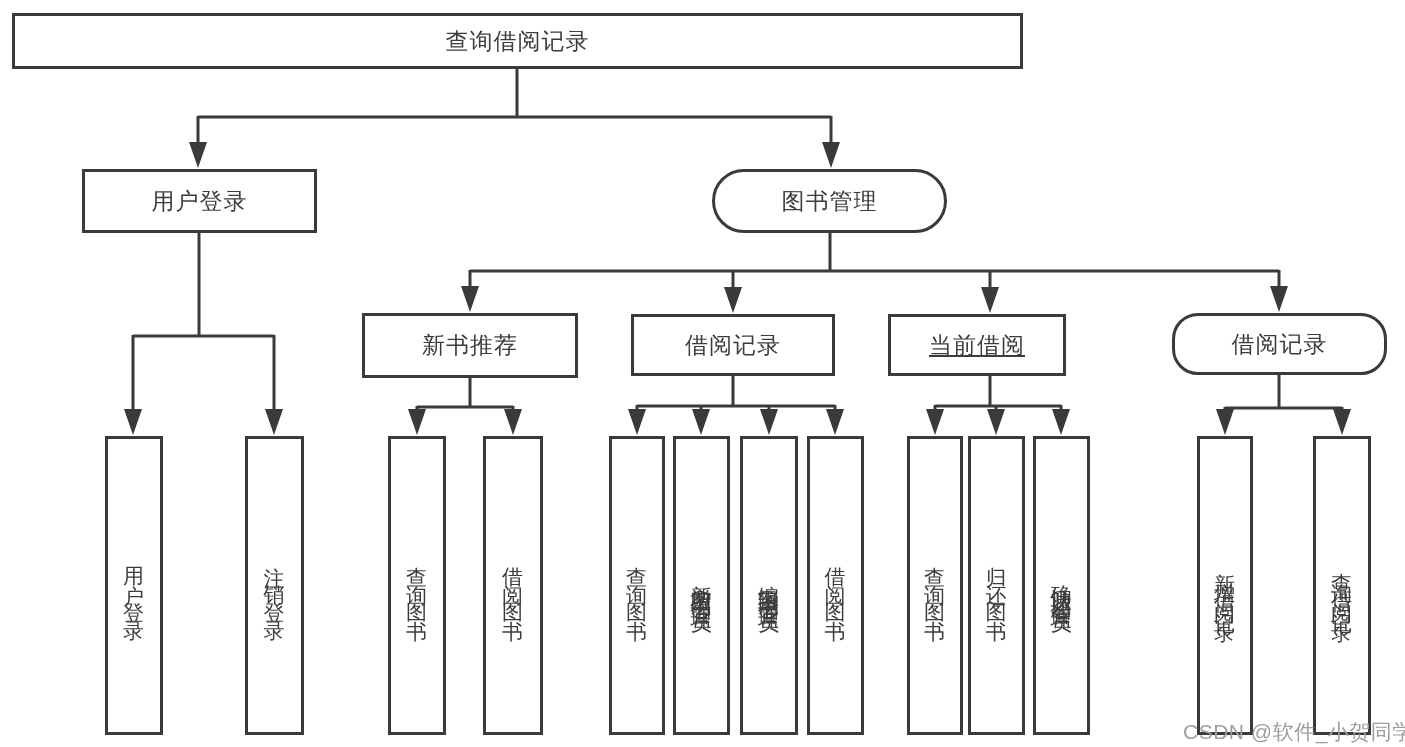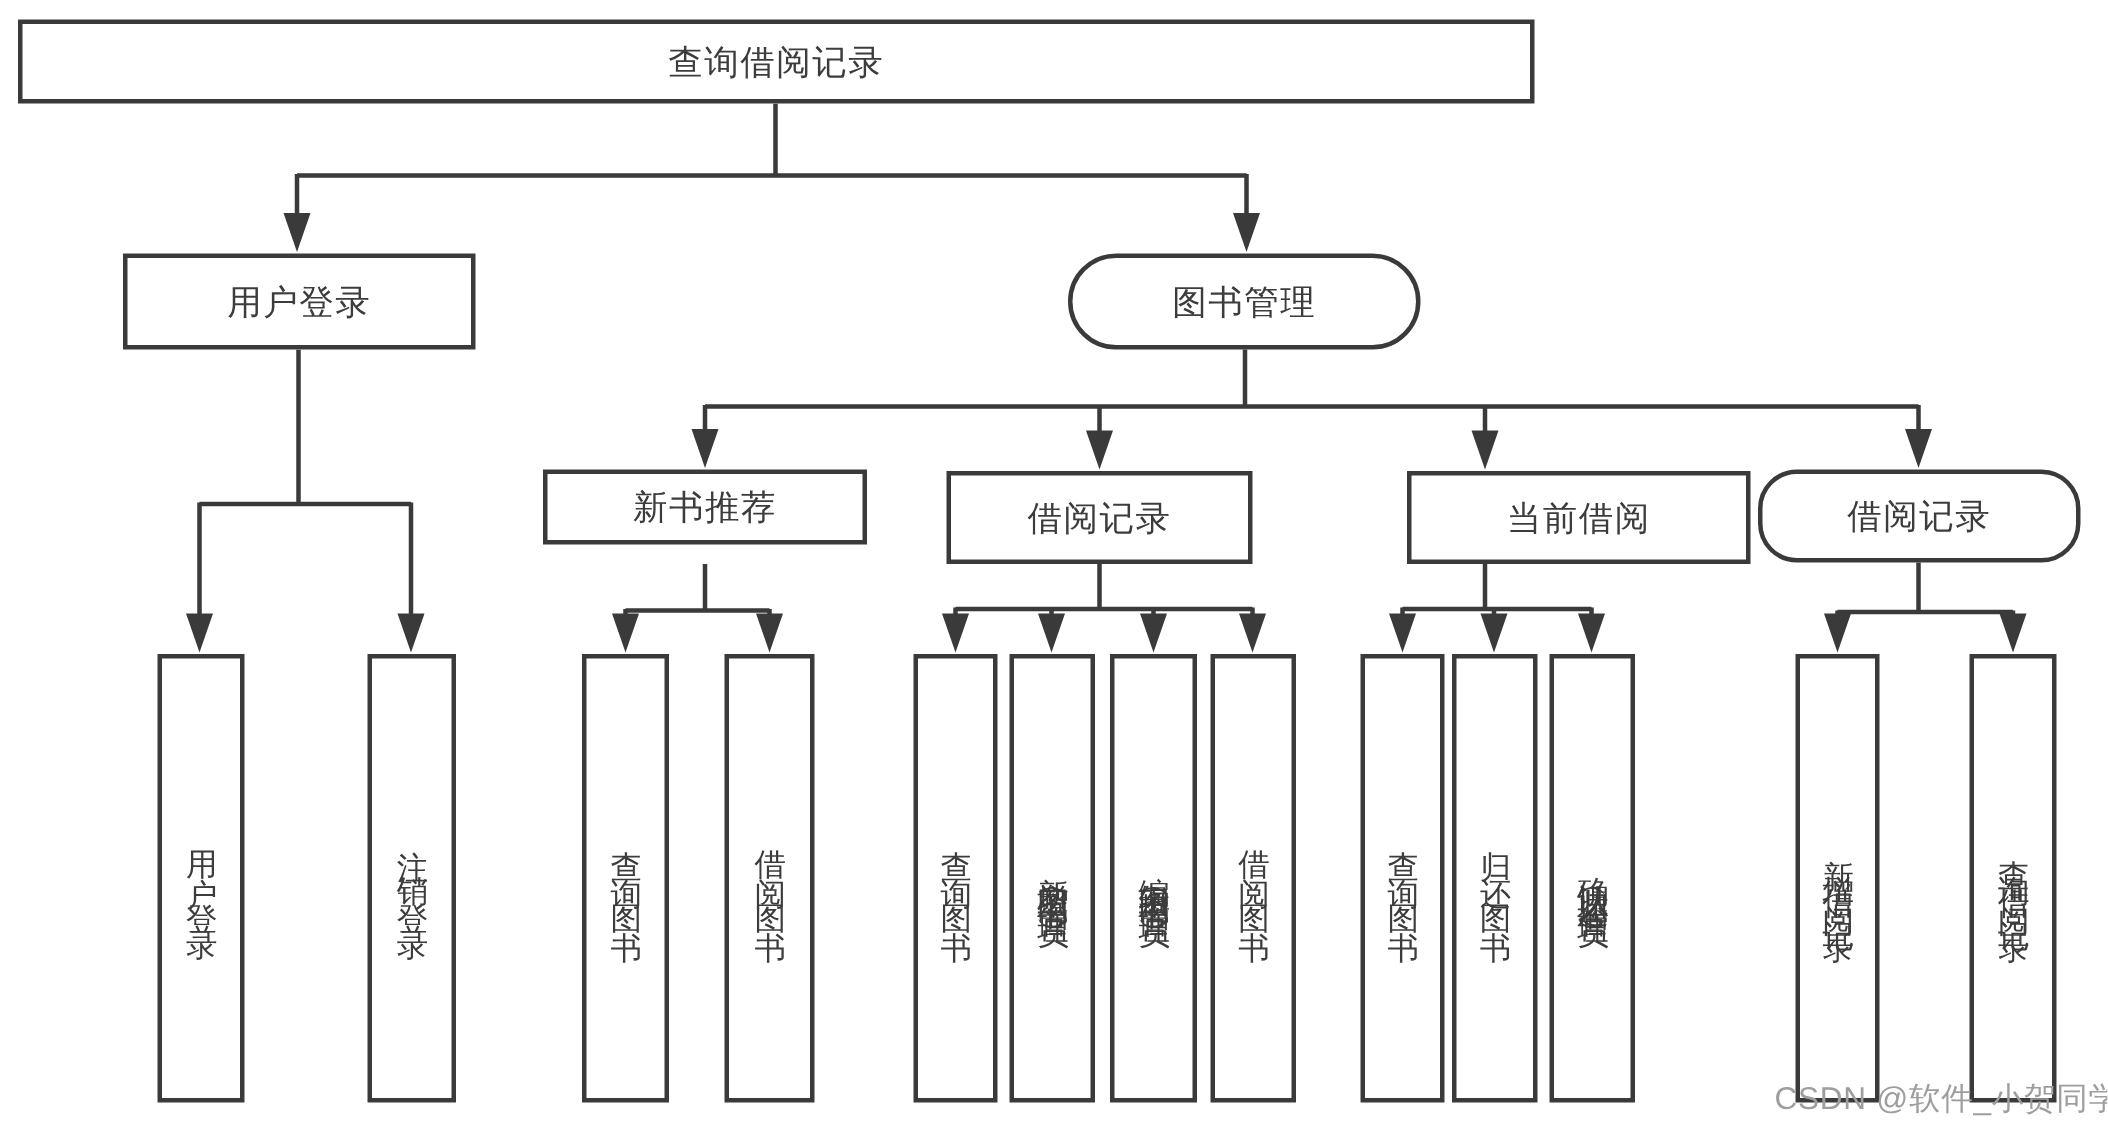--- a/index.html
+++ b/index.html
@@ -68,27 +68,27 @@
   <div id="nodes">
       <div class="node h" style="left: 12px; top: 13px; width: 1011px; height: 56px;">
         <span class="lbl">查询借阅记录</span>
       </div>
       <div class="node h" style="left: 82px; top: 169px; width: 235px; height: 64px;">
         <span class="lbl">用户登录</span>
       </div>
       <div class="node h" style="left: 712px; top: 169px; width: 235px; height: 64px; border-radius: 32px;">
         <span class="lbl">图书管理</span>
       </div>
-      <div class="node h" style="left: 362px; top: 313px; width: 216px; height: 50px;">
+      <div class="node h" style="left: 362px; top: 313px; width: 216px; height: 65px;">
         <span class="lbl">新书推荐</span>
       </div>
       <div class="node h" style="left: 631px; top: 314px; width: 204px; height: 62px;">
         <span class="lbl">借阅记录</span>
       </div>
-      <div class="node h" style="left: 938px; top: 314px; width: 229px; height: 62px;">
+      <div class="node h" style="left: 888px; top: 314px; width: 178px; height: 62px; text-decoration: underline;">
         <span class="lbl">当前借阅</span>
       </div>
       <div class="node h" style="left: 1172px; top: 313px; width: 215px; height: 62px; border-radius: 26px;">
         <span class="lbl">借阅记录</span>
       </div>
       <div class="node v" style="left: 105px; top: 436px; width: 58px; height: 299px;">
         <span class="lbl" style="letter-spacing: 18px;">用户登录</span>
       </div>
       <div class="node v" style="left: 245px; top: 436px; width: 59px; height: 299px;">
         <span class="lbl" style="letter-spacing: 18px;">注销登录</span>

